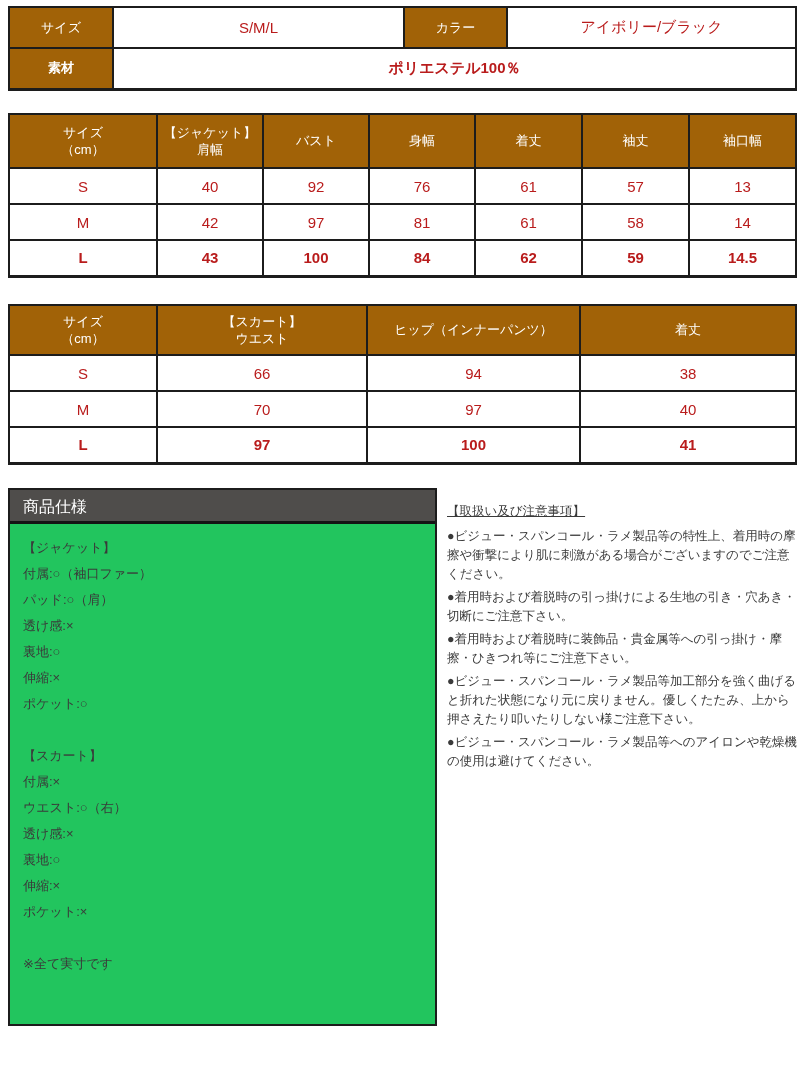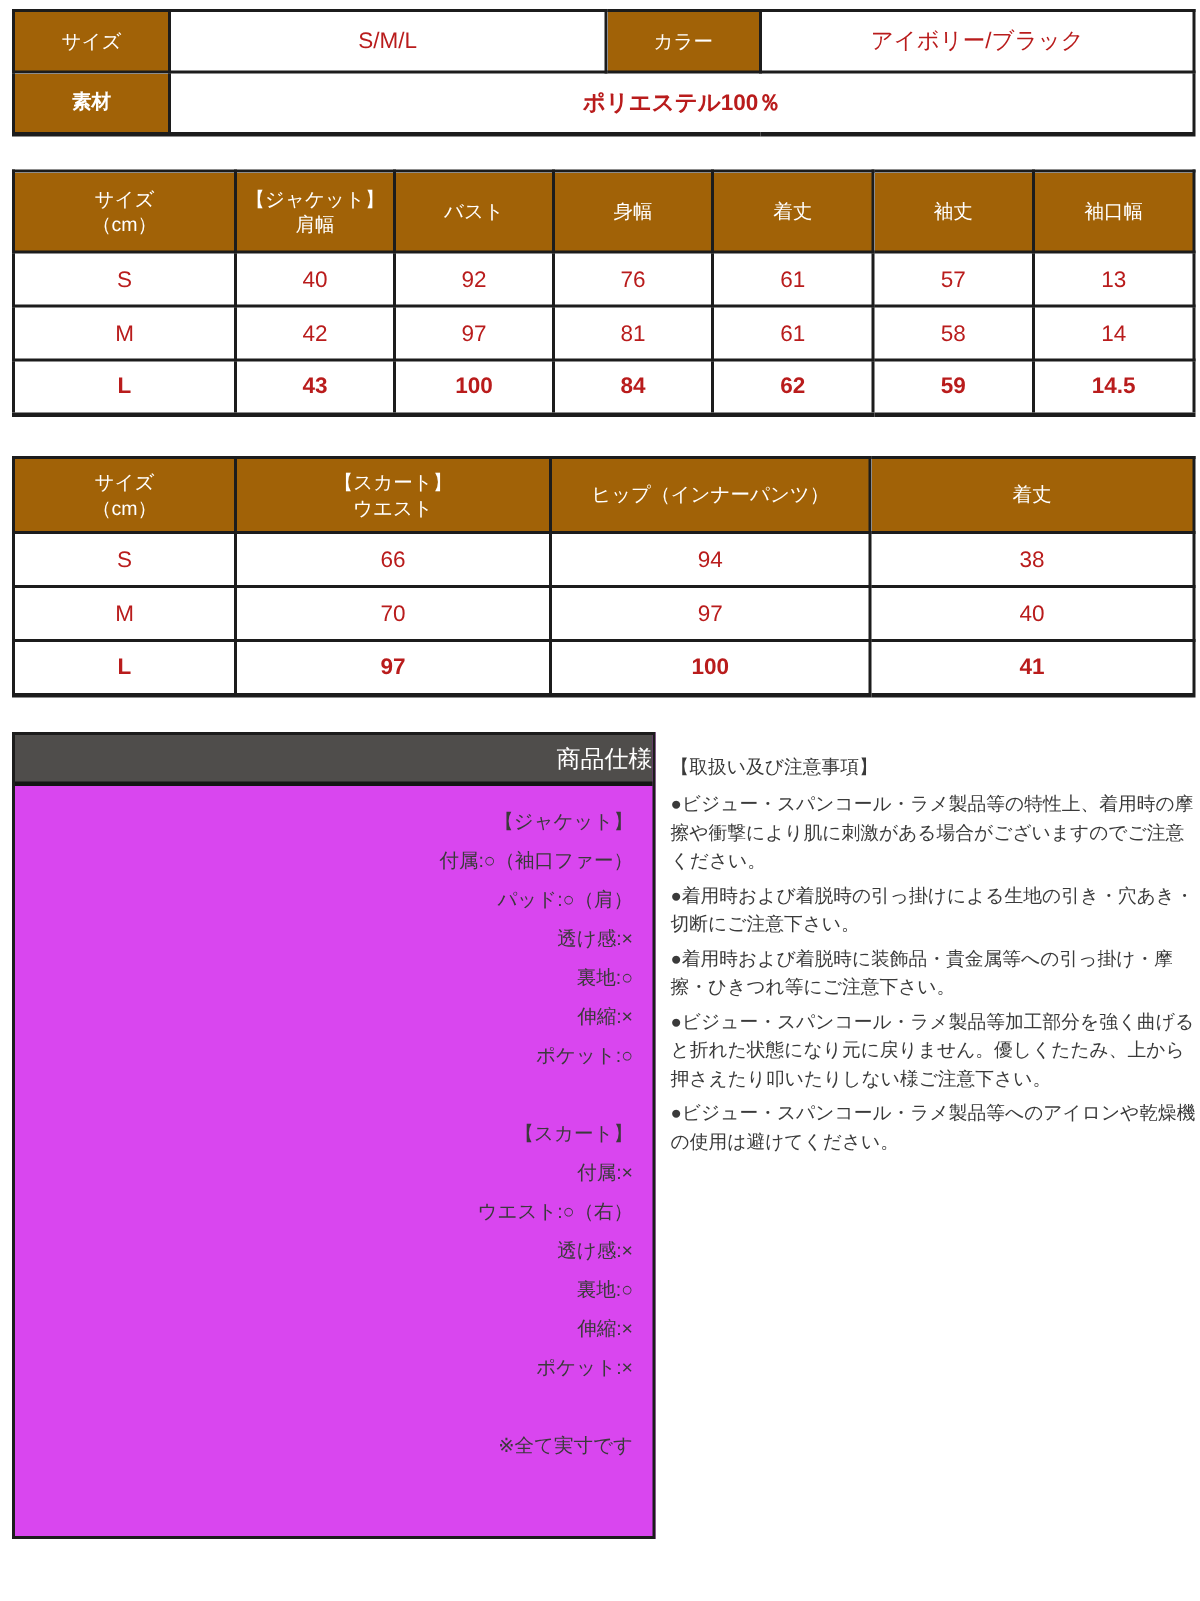--- a/index.html
+++ b/index.html
@@ -25,35 +25,35 @@
   #jacket-table { top:113px; width:787px; }
   #jacket-table td { height:36px; }
   #jacket-table tr.hdr td { height:54px; }
 
   #skirt-table { top:304px; width:787px; }
   #skirt-table td { height:36px; }
   #skirt-table tr.hdr td { height:50px; }
 
   .spec-box {
     position:absolute; left:8px; top:488px; width:429px; height:538px;
-    border:2px solid #1c1c1c; background:#d946ef;text-align:right;
+    border:2px solid #1c1c1c; background:#22c55e;
   }
   .spec-header {
     height:34px; background:#4f4d4b; border-bottom:3px solid #141414;
     color:#fff; font-size:16px; line-height:33px; padding-left:13px;
   }
   .spec-body { padding:11px 13px; font-size:13px; line-height:26px; color:#3a3a3a; }
   .spec-line { white-space:pre; }
   .spacer { height:26px; }
 
   .precautions {
     position:absolute; left:447px; top:502px; width:351px;
     font-size:12.5px; line-height:19px; color:#3a3a3a;
   }
-  .precautions .title { margin-bottom:6px; }
+  .precautions .title { margin-bottom:6px;text-decoration:underline; }
   .precautions .item { margin-bottom:4px; }
 </style>
 </head>
 <body>
 
 <table id="info-table">
   <colgroup>
       <col style="width:104px">
       <col style="width:291px">
       <col style="width:103px">

